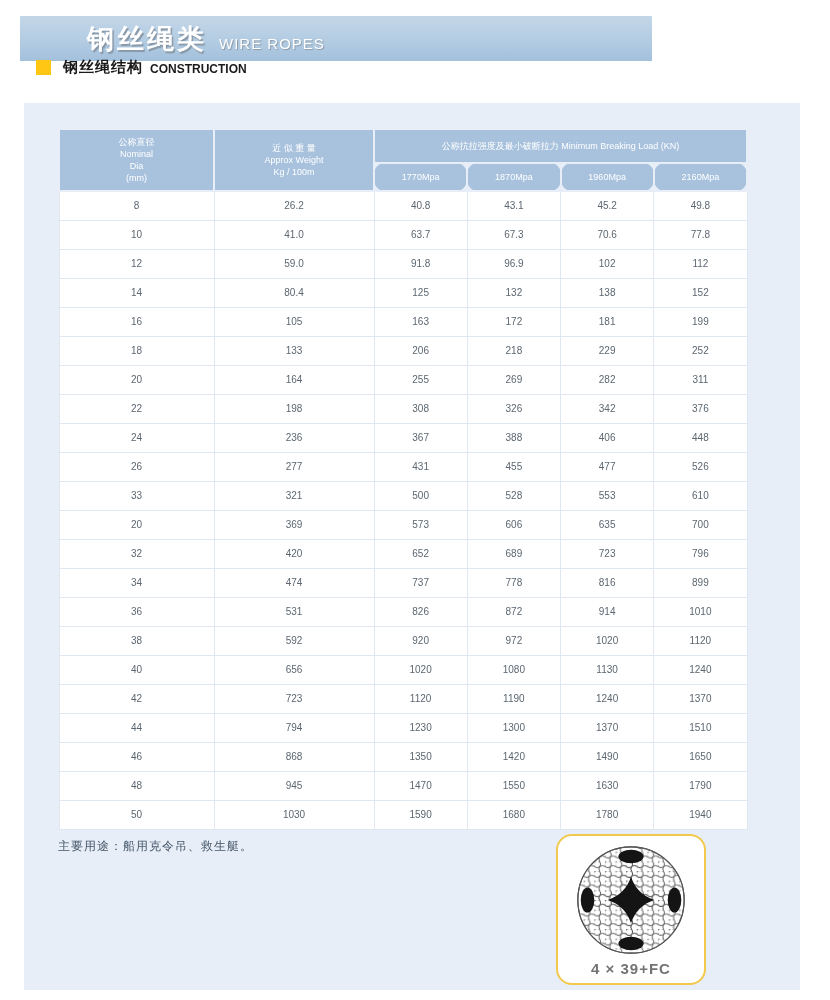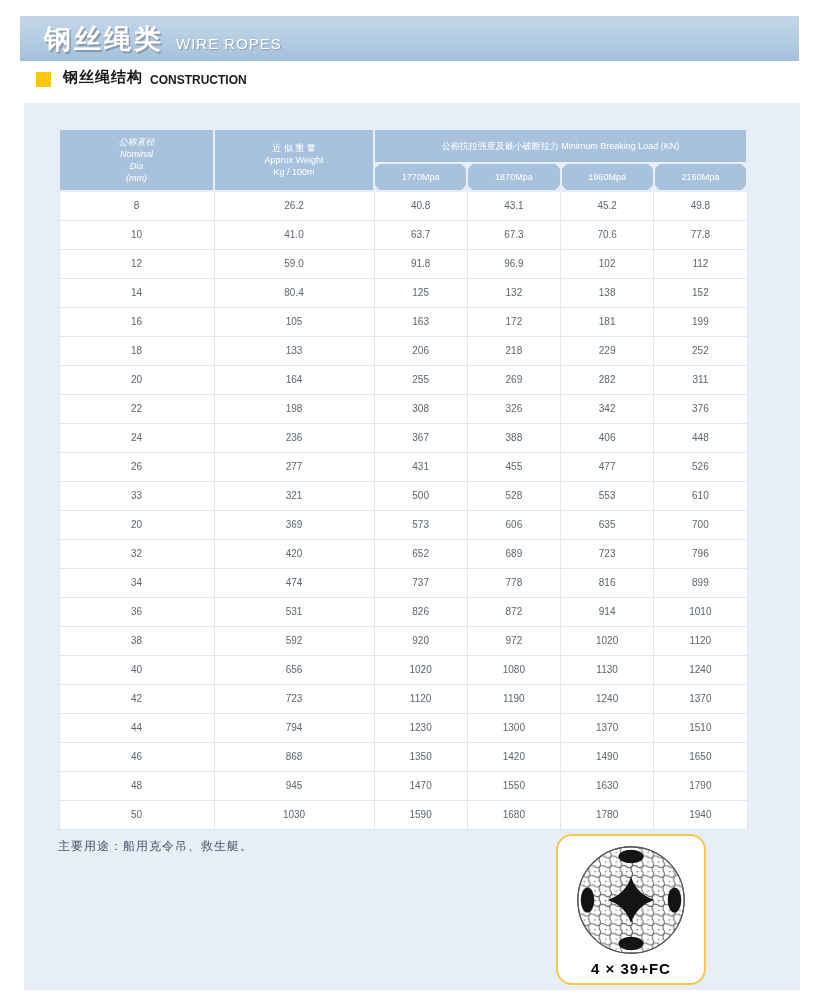--- a/index.html
+++ b/index.html
@@ -1,64 +1,64 @@
 <!DOCTYPE html>
 <html><head>
 <meta charset="utf-8">
 <style>
   * { margin: 0; padding: 0; box-sizing: border-box; }
   html, body { width: 830px; height: 1000px; background: #ffffff;
     font-family: "Liberation Sans", sans-serif; }
   .page { position: relative; width: 830px; height: 1000px; background: #ffffff; overflow: hidden; }
 
   
-  .banner { position: absolute; left: 20px; top: 16px; width: 779px; height: 45px;
+  .banner { position: absolute; left: 20px; top: 16px; width: 632px; height: 45px;
     background: linear-gradient(180deg, #c3d6e8 0%, #b3cce2 55%, #a3c0dc 100%);
-    display: flex; align-items: center; padding-left: 24px; }
+    display: flex; align-items: center; padding-left: 67px; }
   .banner-zh { font-size: 27px; font-weight: bold; color: #ffffff; letter-spacing: 3px;
     text-shadow: 1.5px 1.5px 1px #8898a8; }
   .banner-en { font-size: 15px; font-weight: normal; color: #ffffff; letter-spacing: 1px;
     margin-left: 12px; margin-top: 9px; text-shadow: 1px 1px 1px #8898a8; }
 
   
-  .section { position: absolute; left: 36px; top: 69px; height: 18px; display: flex; align-items: flex-end; }
+  .section { position: absolute; left: 36px; top: 58px; height: 18px; display: flex; align-items: center; }
   .section-bullet { width: 15px; height: 15px; background: #ffc613; margin-right: 12px; }
   .section-zh { font-size: 15px; font-weight: bold; color: #1a1a1a; letter-spacing: 1px; }
   .section-en { font-size: 12px; font-weight: bold; color: #1a1a1a; margin-left: 7px; margin-top: 4px; }
 
   
   .panel { position: absolute; left: 24px; top: 103px; width: 776px; height: 887px;
     background: #e7eef7; }
 
   
   table.spec { position: absolute; left: 58px; top: 128px; width: 690px;
     border-collapse: collapse; table-layout: fixed; }
   table.spec th { background: #a8c2dd; color: #ffffff; font-weight: normal;
     border: 2px solid #e7eef7; font-size: 9px; line-height: 1.35; text-align: center; vertical-align: middle; }
-  th.col-dia   { width: 155px; font-style: italic; }
+  th.col-dia   { width: 155px; }
   th.col-wt    { width: 160px; }
   th.col-mpa   { width: 93px; border-radius: 11px; }
   tr.group-row th { height: 34px; }
   tr.sub-row th   { height: 28px; }
   th .hl { display: block; }
   table.spec td { background: #ffffff; border: 1px solid #dfe7f0;
     height: 29px; text-align: center; vertical-align: middle;
     font-size: 10px; color: #5c6670; }
 
   
   .note { position: absolute; left: 58px; top: 838px; font-size: 12px; color: #45566a;
     letter-spacing: 1px; }
 
   
   .rope-card { position: absolute; left: 556px; top: 834px; width: 150px; height: 151px;
     background: #ffffff; border: 2px solid #f2c94c; border-radius: 16px;
     display: flex; flex-direction: column; align-items: center; justify-content: flex-start;
     padding-top: 6px; }
   .rope-card svg { width: 116px; height: 116px; display: block; }
-  .rope-label { font-size: 15px; font-weight: bold; color: #000000; margin-top: 2px;
+  .rope-label { font-size: 15px; font-weight: bold; color: #737373; margin-top: 2px;
     letter-spacing: 1px; }
 </style>
 </head>
 <body>
 
 <div class="page">
 
   <div class="banner">
     <span class="banner-zh">钢丝绳类</span>
     <span class="banner-en">WIRE ROPES</span>

